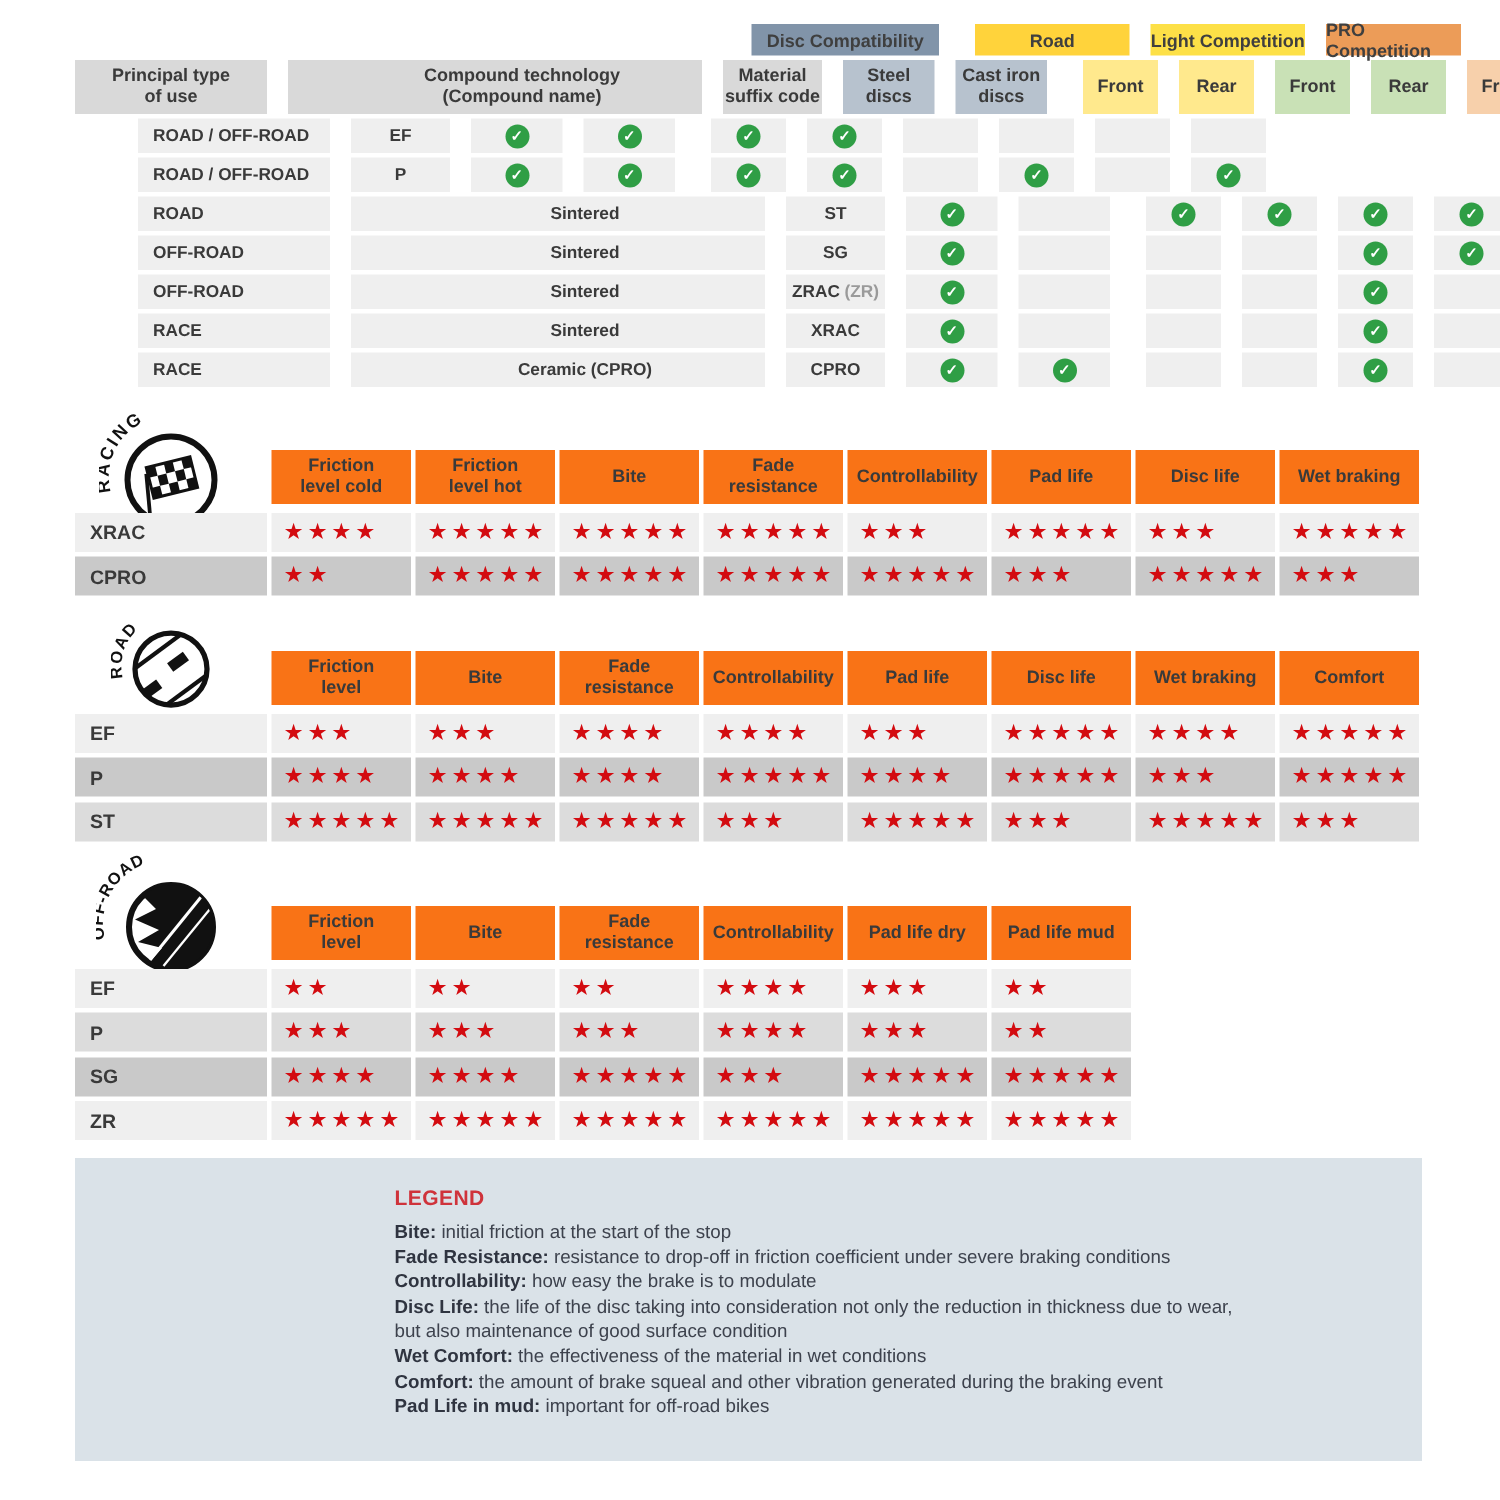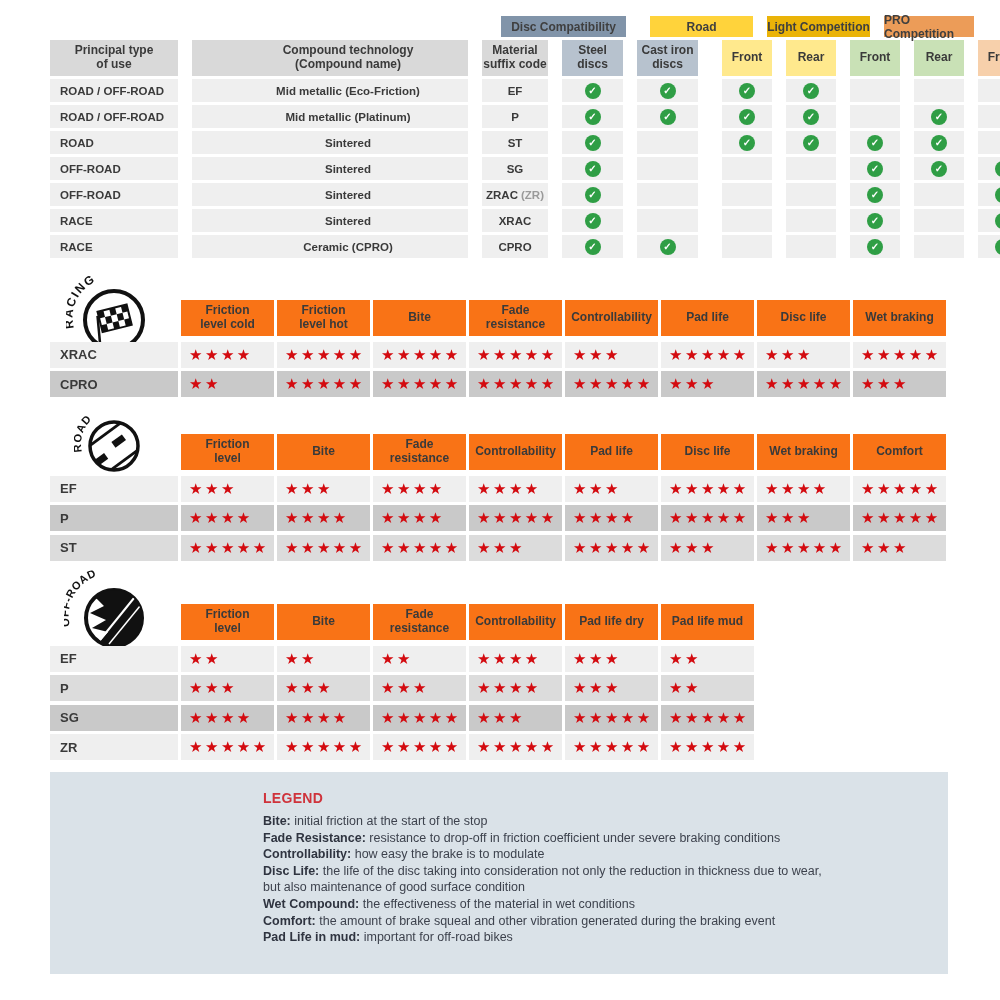--- a/index.html
+++ b/index.html
@@ -15,21 +15,21 @@
   .band{height:21px;display:flex;align-items:center;justify-content:center;
         font-size:12px;font-weight:700;color:#3f3f3f;}
   .head{height:36px;background:#d9d9d9;white-space:pre-line;line-height:1.15;font-size:12px;}
   .c-use{width:128px;}
   .c-tech{width:240px;padding-left:36px;}
   .c-code{width:66px;}
   .c-disc{width:61px;}
   .c-rf{width:50px;}
   .gsep{margin-left:10px;}
   .data-row .cell{height:23px;}
-  .cell.left{justify-content:flex-start;padding-left:10px;width:118px;text-align:left;}
+  .cell.left{justify-content:flex-start;padding-left:10px;width:118px;text-align:left;margin-left:42px;}
   .check{display:inline-flex;width:16px;height:16px;border-radius:50%;background:#2f9e45;
          color:#fff;font-size:10px;font-weight:700;align-items:center;justify-content:center;}
   .code-note{color:#9a9a9a;margin-left:3px;}
   
   .star-table{position:absolute;left:50px;}
   .st-row{display:flex;gap:3px;margin-bottom:3.5px;}
   .st-spacer{width:128px;}
   .st-cell{display:flex;align-items:center;}
   .st-head{width:93px;height:36px;background:#f97316;justify-content:center;text-align:center;
            font-size:12px;font-weight:700;white-space:pre-line;line-height:1.15;margin-bottom:2px;}
@@ -54,21 +54,21 @@
 </head>
 <body>
 
 <div class="page">
 
   <div class="compat">
     <div class="row">
       <div class="band-spacer"></div>
       <div class="band" style="width: 125px; background: rgb(129, 148, 169);">Disc Compatibility</div>
       <div class="band gsep" style="width: 103px; background: rgb(255, 211, 59);">Road</div>
-      <div class="band" style="width: 103px; background: #eab308;">Light Competition</div>
+      <div class="band" style="width: 103px; background: #fde047;">Light Competition</div>
       <div class="band" style="width: 90px; background: rgb(236, 156, 88);">PRO Competition</div>
     </div>
     <div class="row">
       <div class="cell head c-use">Principal type
 of use</div>
       <div class="cell head c-tech">Compound technology
 (Compound name)</div>
       <div class="cell head c-code">Material
 suffix code</div>
       <div class="cell head c-disc" style="background: rgb(183, 194, 206);">Steel
@@ -78,42 +78,40 @@
       <div class="cell head c-rf gsep" style="background: rgb(255, 233, 141);">Front</div>
       <div class="cell head c-rf" style="background: rgb(255, 233, 141);">Rear</div>
       <div class="cell head c-rf" style="background: rgb(201, 225, 182);">Front</div>
       <div class="cell head c-rf" style="background: rgb(201, 225, 182);">Rear</div>
       <div class="cell head c-rf" style="background: rgb(247, 208, 171);">Front</div>
       <div class="cell head c-rf" style="background: rgb(247, 208, 171);">Rear</div>
     </div>
     <div>
         <div class="row data-row">
           <div class="cell c-use left">ROAD / OFF-ROAD</div>
-          <div class="cell c-tech">Mid metallic (Eco-Friction)</div>
           <div class="cell c-code">EF</div>
           <div class="cell c-disc">
             <span class="check">✓</span>
           </div>
           <div class="cell c-disc">
             <span class="check">✓</span>
           </div>
           <div class="cell c-rf gsep">
             <span class="check">✓</span>
           </div>
           <div class="cell c-rf">
             <span class="check">✓</span>
           </div>
           <div class="cell c-rf"></div>
           <div class="cell c-rf"></div>
           <div class="cell c-rf"></div>
           <div class="cell c-rf"></div>
         </div>
         <div class="row data-row">
           <div class="cell c-use left">ROAD / OFF-ROAD</div>
-          <div class="cell c-tech">Mid metallic (Platinum)</div>
           <div class="cell c-code">P</div>
           <div class="cell c-disc">
             <span class="check">✓</span>
           </div>
           <div class="cell c-disc">
             <span class="check">✓</span>
           </div>
           <div class="cell c-rf gsep">
             <span class="check">✓</span>
           </div>
@@ -436,19 +434,19 @@
     </div>
 
   <div class="legend">
     <div class="lg-title">LEGEND</div>
     <div>
         <div class="lg-line"><b>Bite:</b> initial friction at the start of the stop</div>
         <div class="lg-line"><b>Fade Resistance:</b> resistance to drop-off in friction coefficient under severe braking conditions</div>
         <div class="lg-line"><b>Controllability:</b> how easy the brake is to modulate</div>
         <div class="lg-line"><b>Disc Life:</b> the life of the disc taking into consideration not only the reduction in thickness due to wear,</div>
         <div class="lg-line">but also maintenance of good surface condition</div>
-        <div class="lg-line"><b>Wet Compound:</b> the effectiveness of the material in wet conditions</div>
+        <div class="lg-line"><b>Wet Comfort:</b> the effectiveness of the material in wet conditions</div>
         <div class="lg-line"><b>Comfort:</b> the amount of brake squeal and other vibration generated during the braking event</div>
         <div class="lg-line"><b>Pad Life in mud:</b> important for off-road bikes</div>
       </div>
   </div>
 
 </div>
 
 </body></html>

